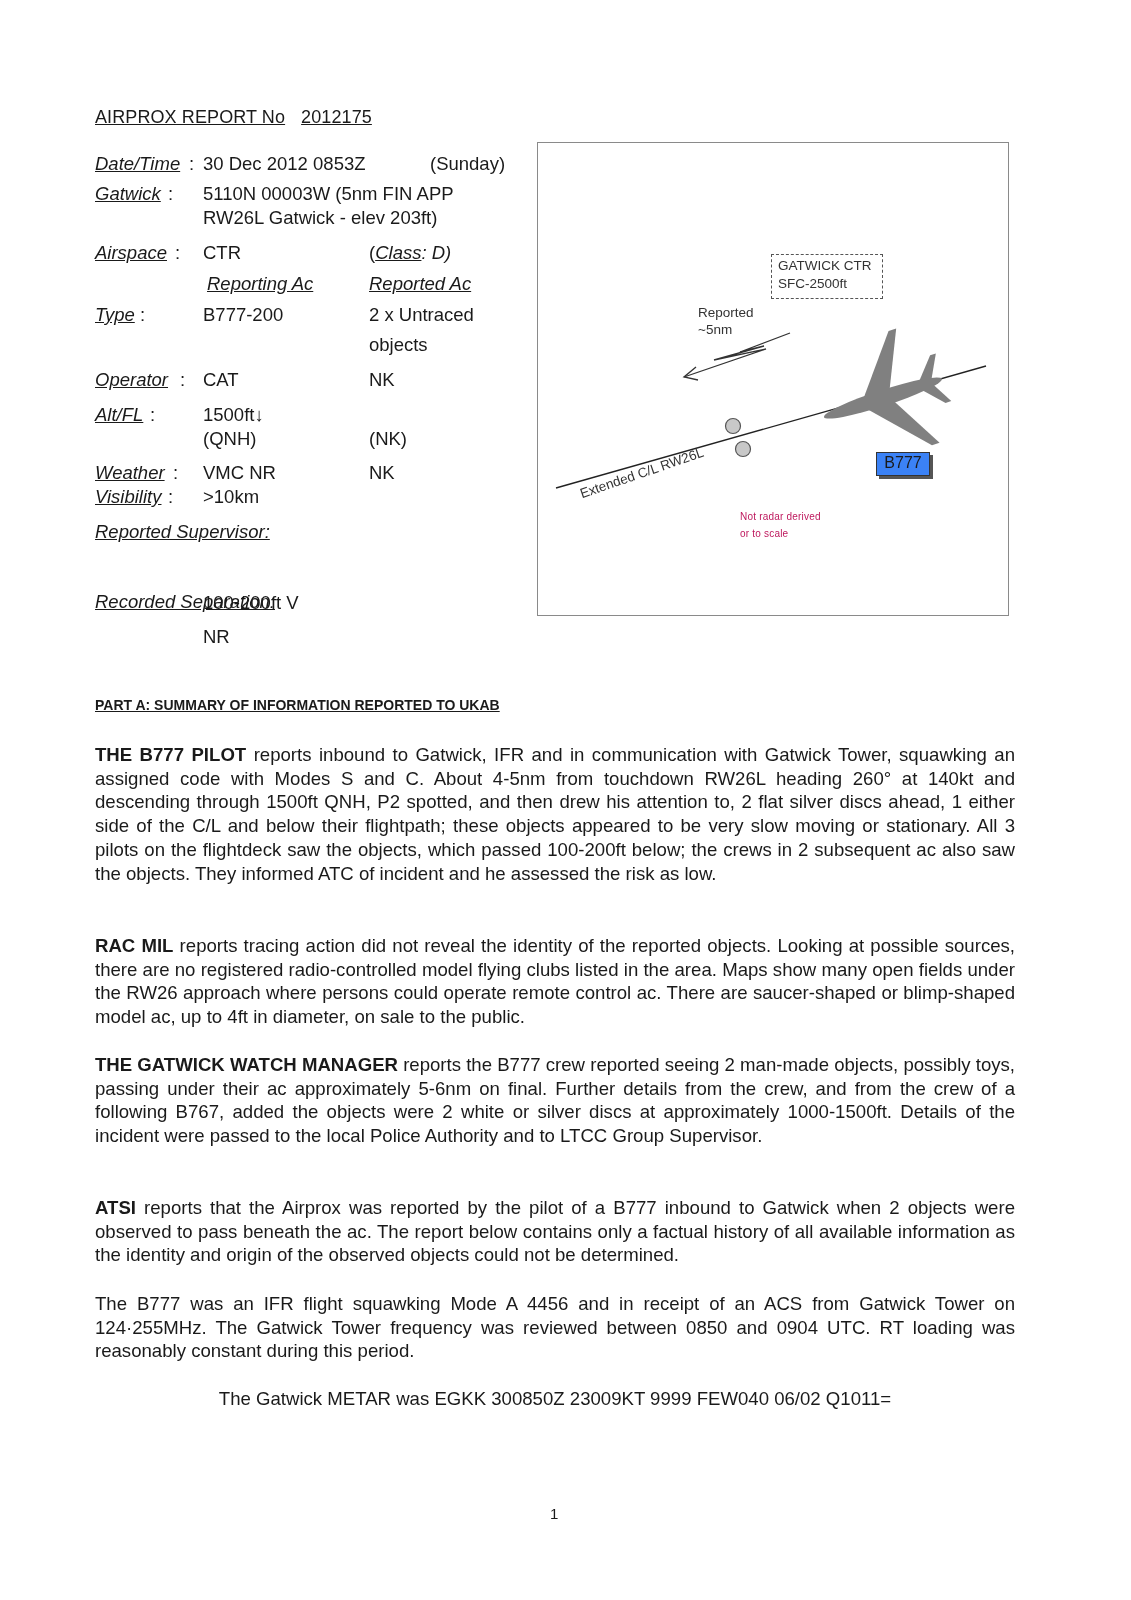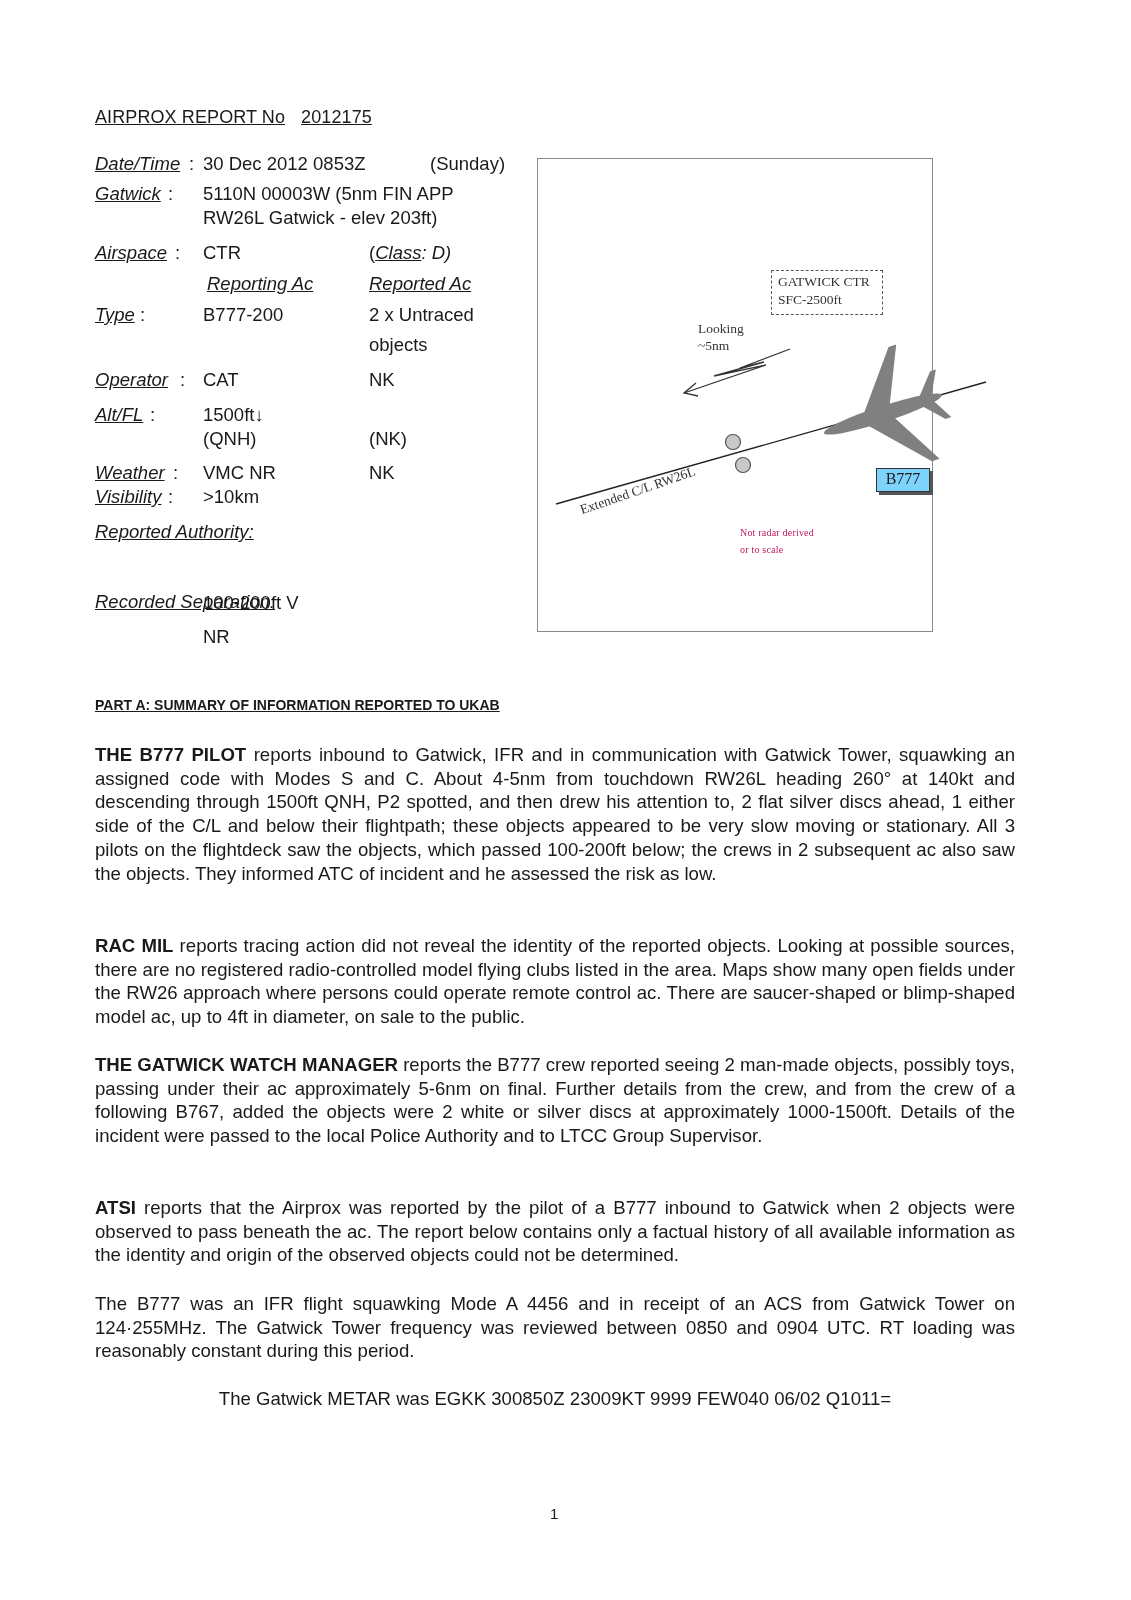--- a/index.html
+++ b/index.html
@@ -3,27 +3,27 @@
 <meta charset="utf-8">
 <style>
   html, body { margin: 0; padding: 0; background: #ffffff; }
   body { width: 1131px; height: 1600px; position: relative; overflow: hidden;
          font-family: "Liberation Sans", sans-serif; color: #1a1a1a; }
   .abs { position: absolute; white-space: nowrap; }
   .title { left: 95px; top: 107px; font-size: 18px; font-weight: normal; text-decoration: underline; letter-spacing: 0.1px; }
   .title .num { margin-left: 16px; }
   .lbl { font-size: 18.5px; font-style: italic; text-decoration: underline; }
   .val { font-size: 18.5px; }
-  .diagram { left: 537px; top: 158px; width: 396px; height: 474px; border: 1.5px solid #8a8a8a; box-sizing: border-box; font-family: Liberation Serif, serif; }
+  .diagram { left: 537px; top: 142px; width: 472px; height: 474px; border: 1.5px solid #8a8a8a; box-sizing: border-box; }
   .diagram svg { position: absolute; left: 0; top: 0; }
   .ctr-box { position: absolute; left: 233px; top: 111px; width: 112px; height: 45px; border: 1.5px dashed #555; box-sizing: border-box;
              font-size: 13.5px; line-height: 18px; padding: 2px 0 0 6px; color: #333; }
   .gat-lbl { position: absolute; left: 160px; top: 161px; font-size: 13.5px; line-height: 17px; color: #333; }
   .note { position: absolute; left: 202px; top: 365px; font-size: 10px; line-height: 17px; color: #be185d; letter-spacing: 0.2px; }
-  .b777-tag { position: absolute; left: 338px; top: 309px; width: 52px; height: 22px; border: 1.5px solid #333; background: #7dd3fc;
+  .b777-tag { position: absolute; left: 338px; top: 309px; width: 52px; height: 22px; border: 1.5px solid #333; background: #3b82f6;
               font-size: 16px; line-height: 20px; text-align: center; box-shadow: 3px 3px 0 #555; }
   .ecl { position: absolute; left: 40px; top: 344px; font-size: 13.5px; color: #333; transform: rotate(-19deg); transform-origin: left top; }
   .part-a { left: 95px; top: 697px; font-size: 14px; font-weight: bold; text-decoration: underline; }
   .para { position: absolute; left: 95px; width: 920px; font-size: 18.6px; line-height: 23.7px; text-align: justify; white-space: normal; }
   .para b { font-weight: bold; }
   .pagenum { left: 550px; top: 1505px; font-size: 15px; }
 </style>
 </head>
 <body>
 
@@ -68,21 +68,21 @@
 
 <span class="abs lbl" style="left:95px;top:462px;">Weather</span>
 <span class="abs val" style="left:173px;top:462px;">:</span>
 <span class="abs val" style="left:203px;top:462px;">VMC  NR</span>
 <span class="abs val" style="left:369px;top:462px;">NK</span>
 
 <span class="abs lbl" style="left:95px;top:486px;">Visibility</span>
 <span class="abs val" style="left:168px;top:486px;">:</span>
 <span class="abs val" style="left:203px;top:486px;">&gt;10km</span>
 
-<span class="abs lbl" style="left:95px;top:521px;">Reported Authority:</span>
+<span class="abs lbl" style="left:95px;top:521px;">Reported Supervisor:</span>
 <span class="abs val" style="left:203px;top:556px;margin-top:36px;">100-200ft V</span>
 
 <span class="abs lbl" style="left:95px;top:591px;">Recorded Separation:</span>
 <span class="abs val" style="left:203px;top:626px;">NR</span>
 
 <div class="abs diagram">
   <svg width="472" height="474" viewBox="0 0 472 474">
 
     <line x1="18" y1="345" x2="448" y2="223" stroke="#222" stroke-width="1.3"></line>
 
@@ -100,21 +100,21 @@
       <polygon points="38,3 52,3 64,24 58,24"></polygon>
       <ellipse cx="-4" cy="-14" rx="6" ry="4"></ellipse>
       <ellipse cx="0" cy="15" rx="6" ry="4"></ellipse>
     </g>
   </svg>
   <div class="ctr-box">
     <div>GATWICK  CTR</div>
     <div>SFC-2500ft</div>
   </div>
   <div class="gat-lbl">
-    <div>Looking</div>
+    <div>Reported</div>
     <div>~5nm</div>
   </div>
   <div class="ecl">Extended C/L RW26L</div>
   <div class="b777-tag">B777</div>
   <div class="note">
     <div>Not radar derived</div>
     <div>or to scale</div>
   </div>
 </div>
 

